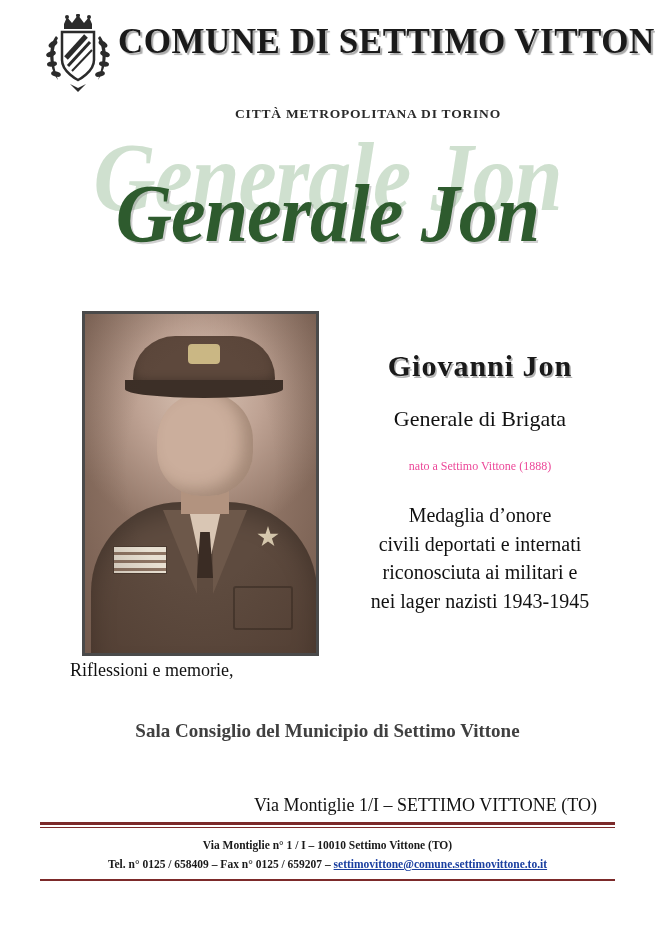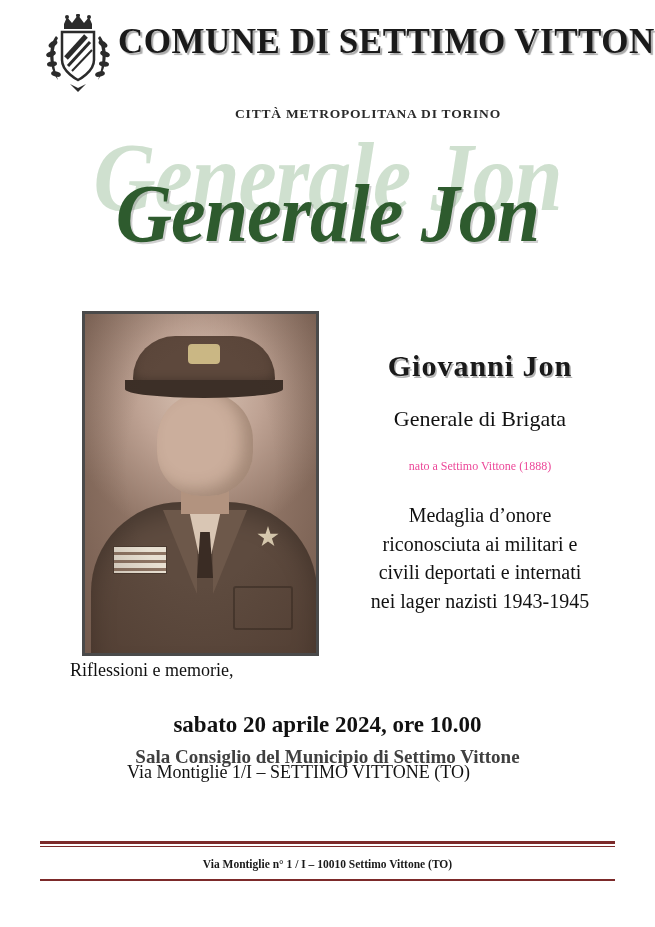--- a/index.html
+++ b/index.html
@@ -292,23 +292,23 @@
   .event-place {
     font-family: "Liberation Serif", serif;
     font-weight: bold;
     font-size: 19px;
     margin-top: 8px;
     color: #404040;
   }
   .address-line {
     position: absolute;
     left: 0;
-    top: 762px;
+    top: 795px;
     width: 597px;
-    text-align: center;
+    text-align: right;
     font-family: "Liberation Serif", serif;
     font-size: 18px;
     color: #111;
   }
 
   
   .footer {
     position: absolute;
     left: 40px;
     right: 40px;
@@ -412,36 +412,38 @@
     </div>
 
     <div class="person-info">
       <div class="person-name">Giovanni Jon</div>
       <div class="person-rank">Generale di Brigata</div>
       <div class="person-dates">
         <div>nato a Settimo Vittone (1888)</div>
       </div>
       <div class="medal-text">
         <div>Medaglia d’onore</div>
+        <div>civili deportati e internati</div>
         <div>riconosciuta ai militari e</div>
-        <div>civili deportati e internati</div>
         <div>nei lager nazisti 1943-1945</div>
       </div>
     </div>
   </div>
 
   <div class="reflections">Riflessioni e memorie,</div>
 
   <div class="event-block">
-    <div class="event-date">sabato 20 aprile 2024, ore 10.00</div>
     <div class="event-place">Sala Consiglio del Municipio di Settimo Vittone</div>
   </div>
 
   <div class="address-line">Via Montiglie 1/I – SETTIMO VITTONE (TO)</div>
 
   <div class="footer">
     <div class="footer-rule-top"></div>
     <div class="footer-rule-thin"></div>
     <div class="footer-line">Via Montiglie n° 1 / I – 10010 Settimo Vittone (TO)</div>
+    <div class="footer-line">
+      <span>Tel. n° 0125 / 658409 – Fax n° 0125 / 659207 – </span><a class="footer-email" href="#">settimovittone@comune.settimovittone.to.it</a>
+    </div>
     <div class="footer-rule-bottom"></div>
   </div>
 
 </div>
 
 </body></html>

